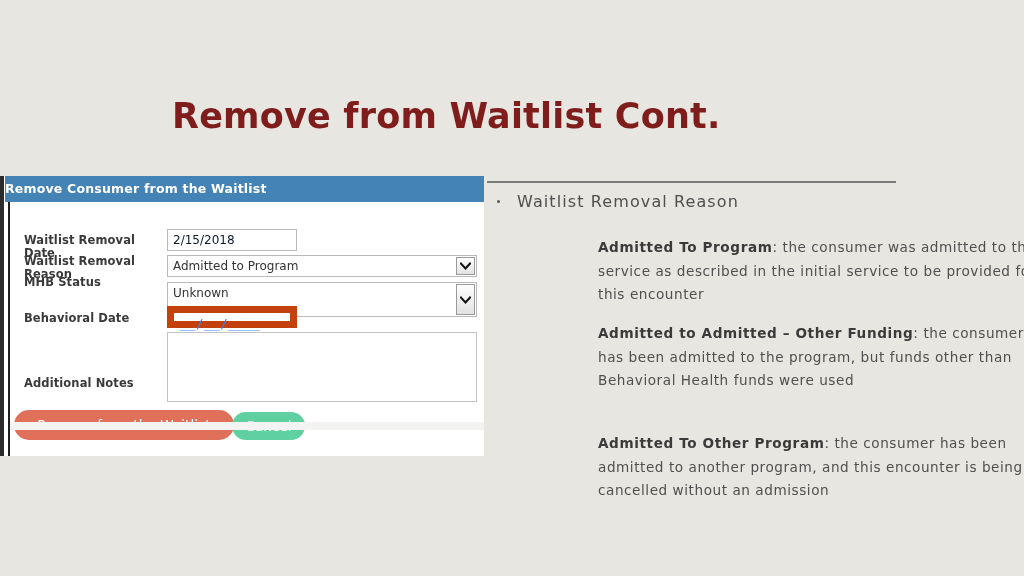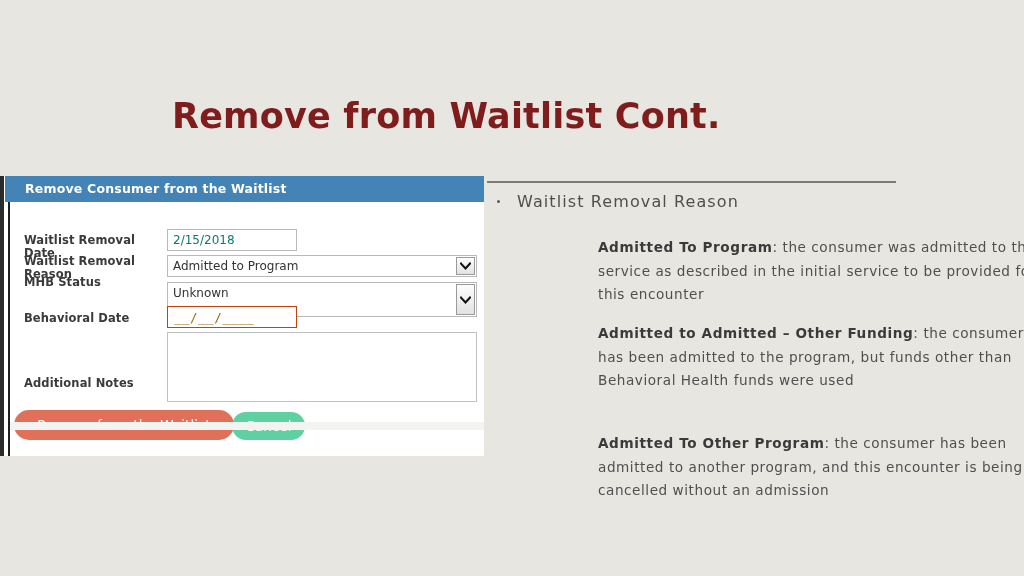--- a/index.html
+++ b/index.html
@@ -65,21 +65,21 @@
     position: absolute;
     left: 5px;
     top: 0px;
     width: 479px;
     height: 26px;
     background: #4383b5;
     color: #ffffff;
     font-size: 12.5px;
     font-weight: bold;
     line-height: 26px;
-    padding-left: 20px;
+    padding-left: 0;
     box-sizing: border-box;
     letter-spacing: 0.2px;
     white-space: nowrap;
   }
 
   
   .frm {
     position: absolute;
     left: 0;
     top: 0;
@@ -93,21 +93,21 @@
     color: #3a3a3a;
     line-height: 13px;
     letter-spacing: 0.1px;
   }
   .ftext {
     position: absolute;
     box-sizing: border-box;
     background: #ffffff;
     border: 1px solid #b9b9b9;
     font-size: 12px;
-    color: #0f766e;
+    color: #0f172a;
     padding: 2px 5px;
     line-height: 17px;
     font-family: "DejaVu Sans", "Liberation Sans", sans-serif;
   }
   .fsel {
     position: absolute;
     box-sizing: border-box;
     background: #ffffff;
     border: 1px solid #b9b9b9;
     font-size: 12px;
@@ -128,23 +128,23 @@
     box-sizing: border-box;
     display: flex;
     align-items: center;
     justify-content: center;
   }
   .fsel .arrowbtn svg { display:block; }
   .fmask {
     position: absolute;
     box-sizing: border-box;
     background: #ffffff;
-    border: 1px solid #c2410c;
+    border: 7px solid #c2410c;
     font-size: 12.5px;
-    color: #a16207;
+    color: #3b82f6;
     padding: 2px 6px;
     line-height: 17px;
     letter-spacing: 0.5px;
     font-family: "DejaVu Sans Mono", monospace;
   }
   .fnotes {
     position: absolute;
     box-sizing: border-box;
     background: #ffffff;
     border: 1px solid #c2c2c2;

